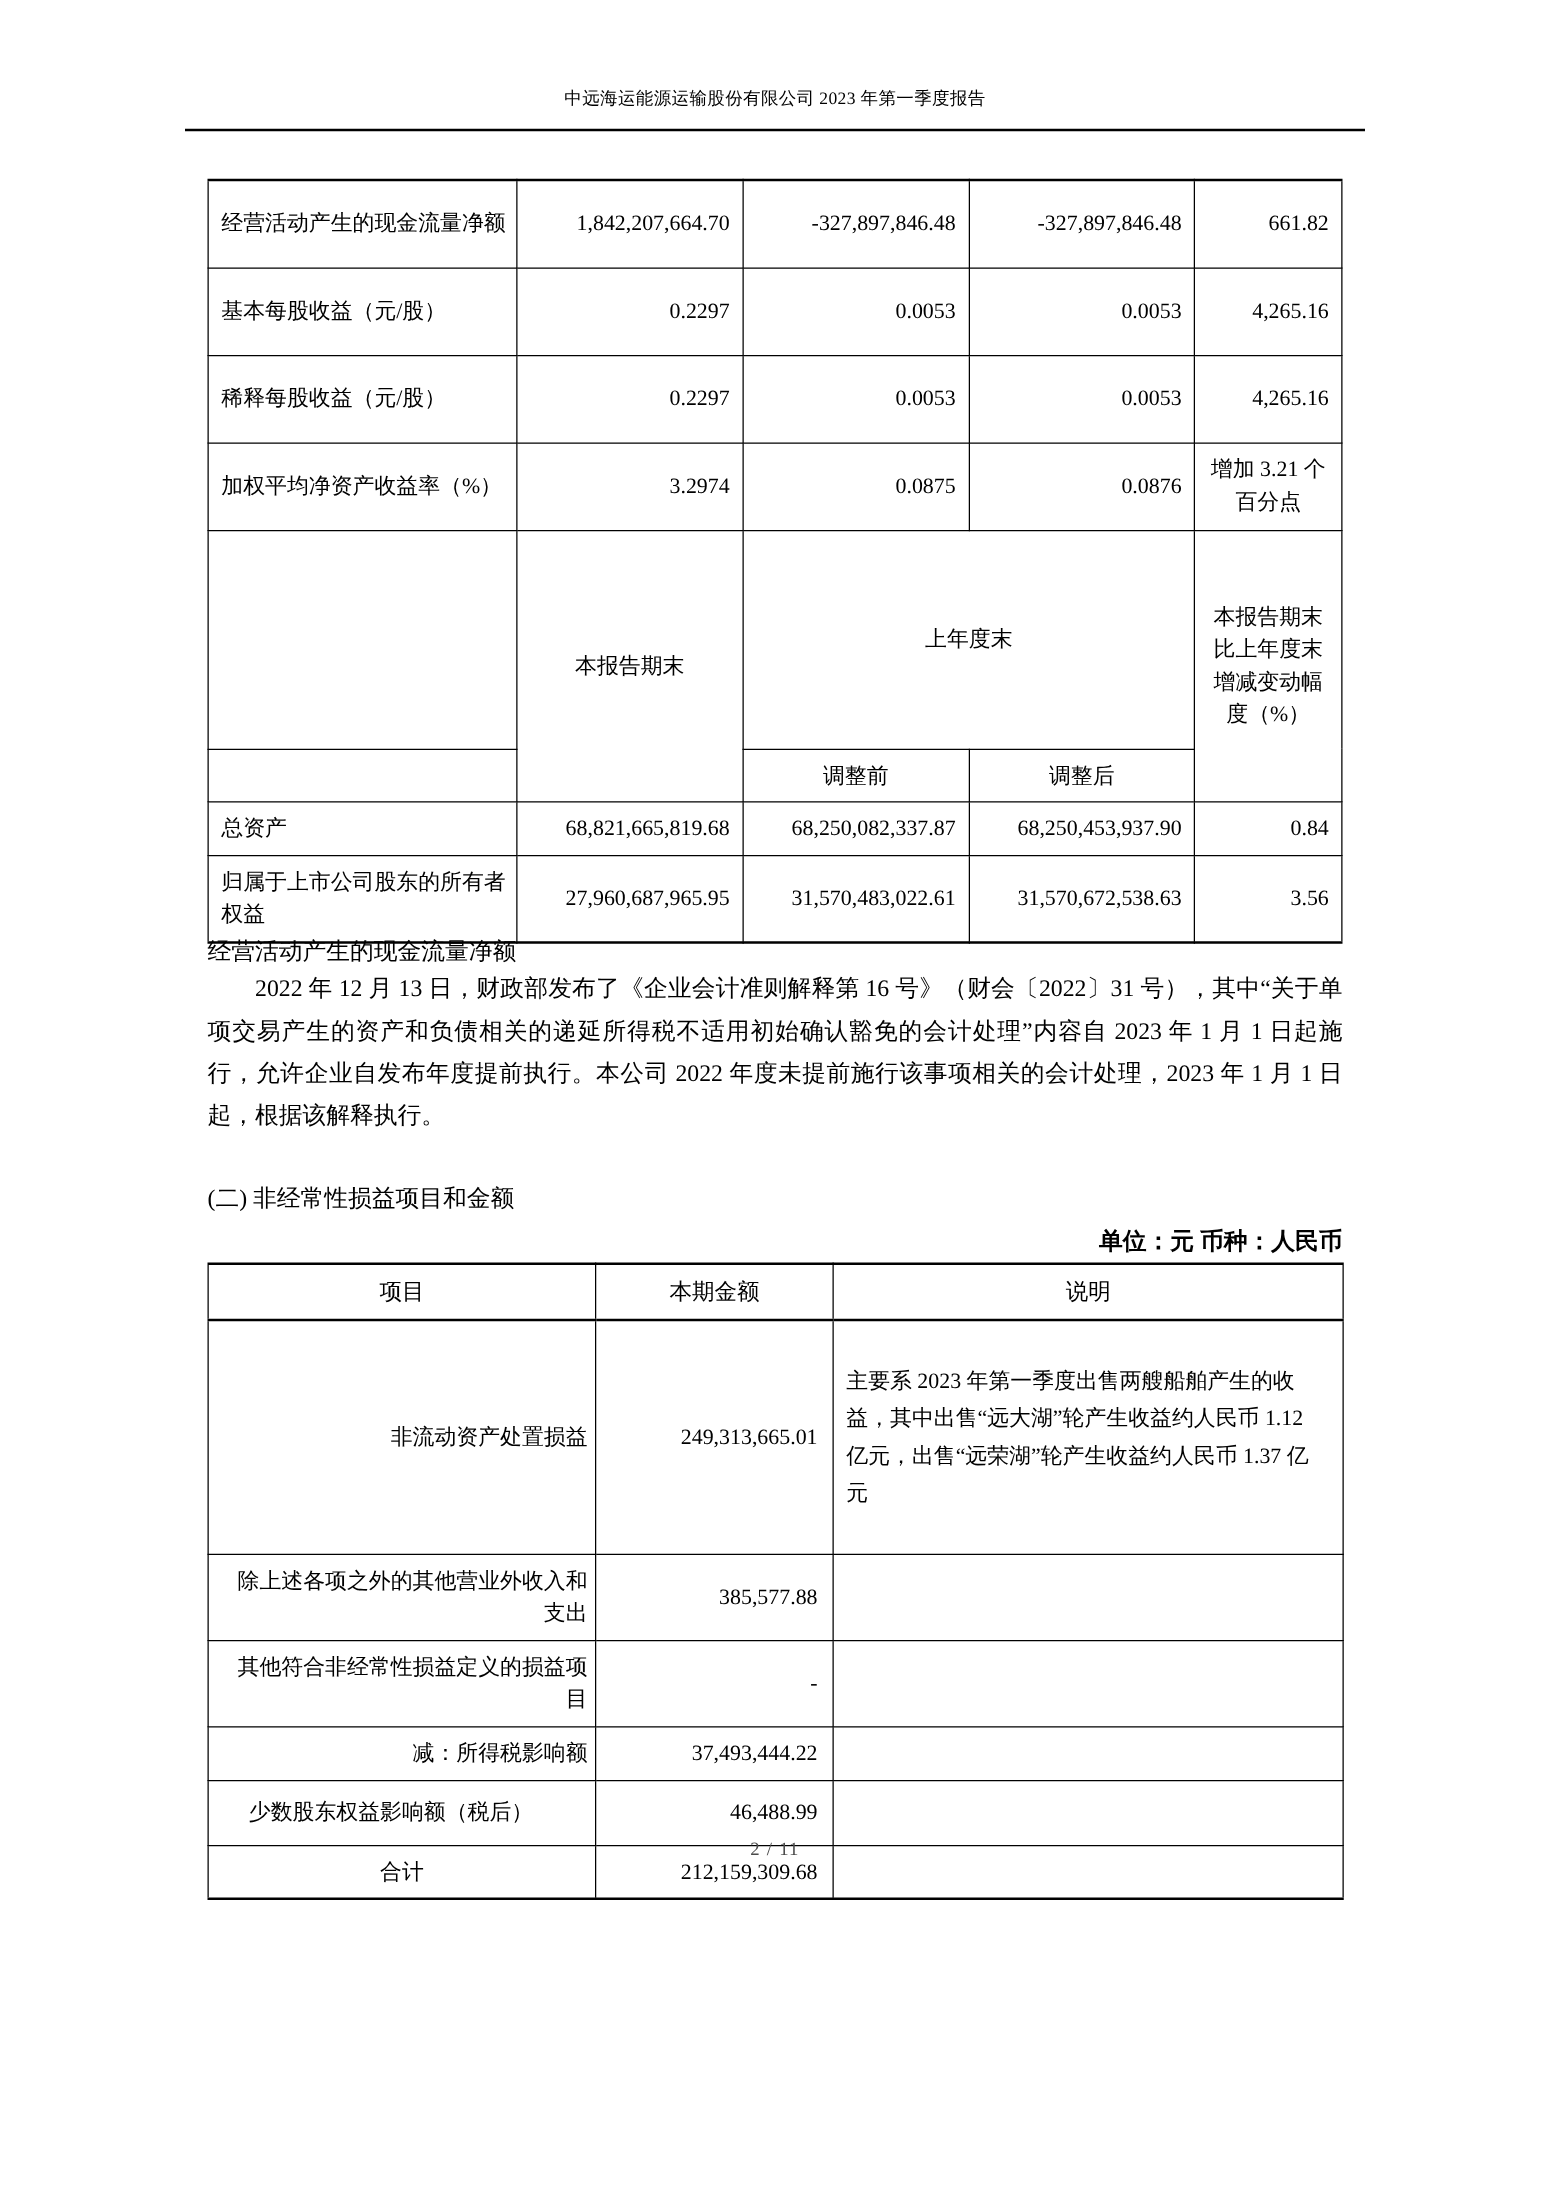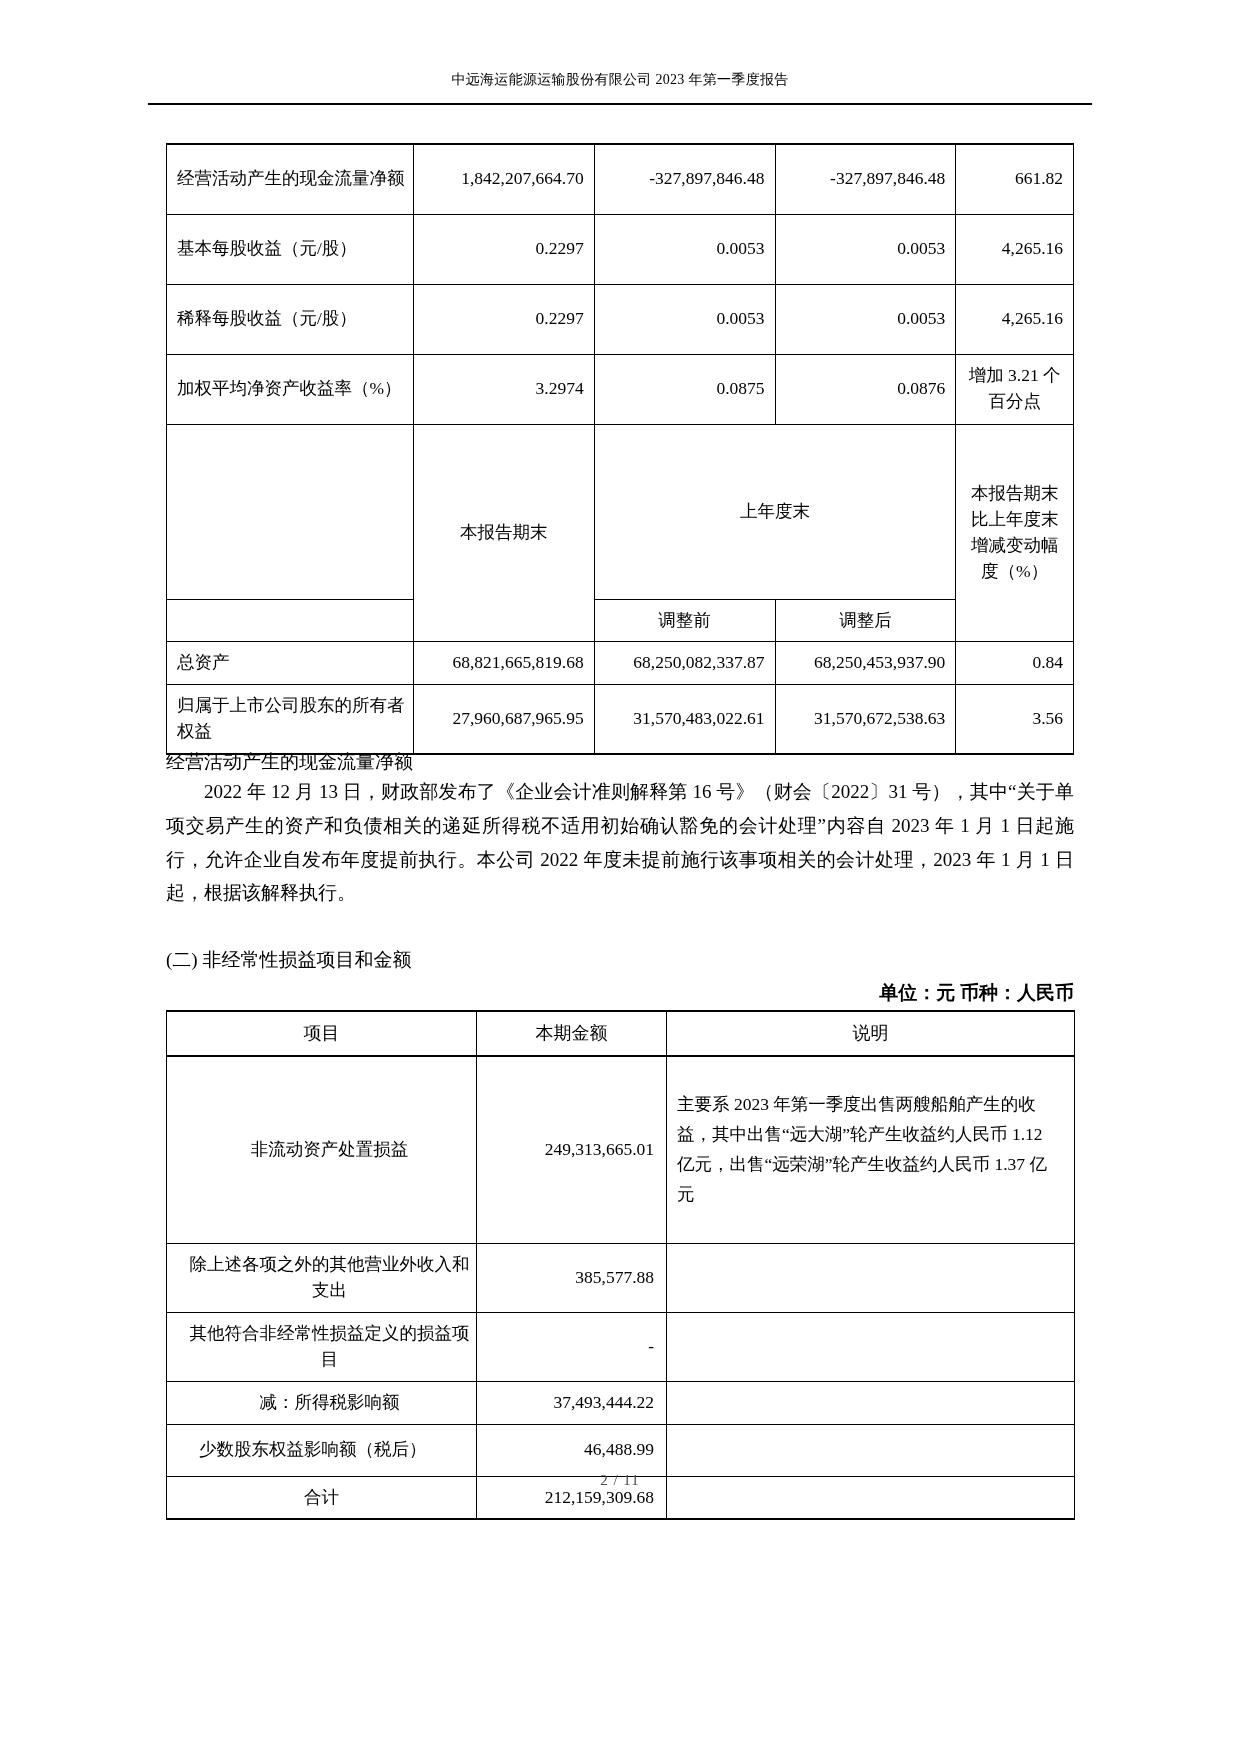--- a/index.html
+++ b/index.html
@@ -137,21 +137,21 @@
   #table-nonrec .w-amt  { width: 190px; }
   #table-nonrec .w-desc { width: 408px; }
   #table-nonrec th {
     text-align: center;
     padding: 8px 6px;
     font-size: 18px;
     border-bottom: 2.2px solid #000;
     margin-top: 14px;
   }
   #table-nonrec .itm {
-    text-align: center;
+    text-align: right;
     padding: 8px 6px 8px 22px;
   }
   #table-nonrec .itm-ind {
     text-align: left;
     padding: 8px 6px 8px 32px;
   }
   #table-nonrec .itm-ctr {
     text-align: center;
     padding: 8px 6px;
   }

